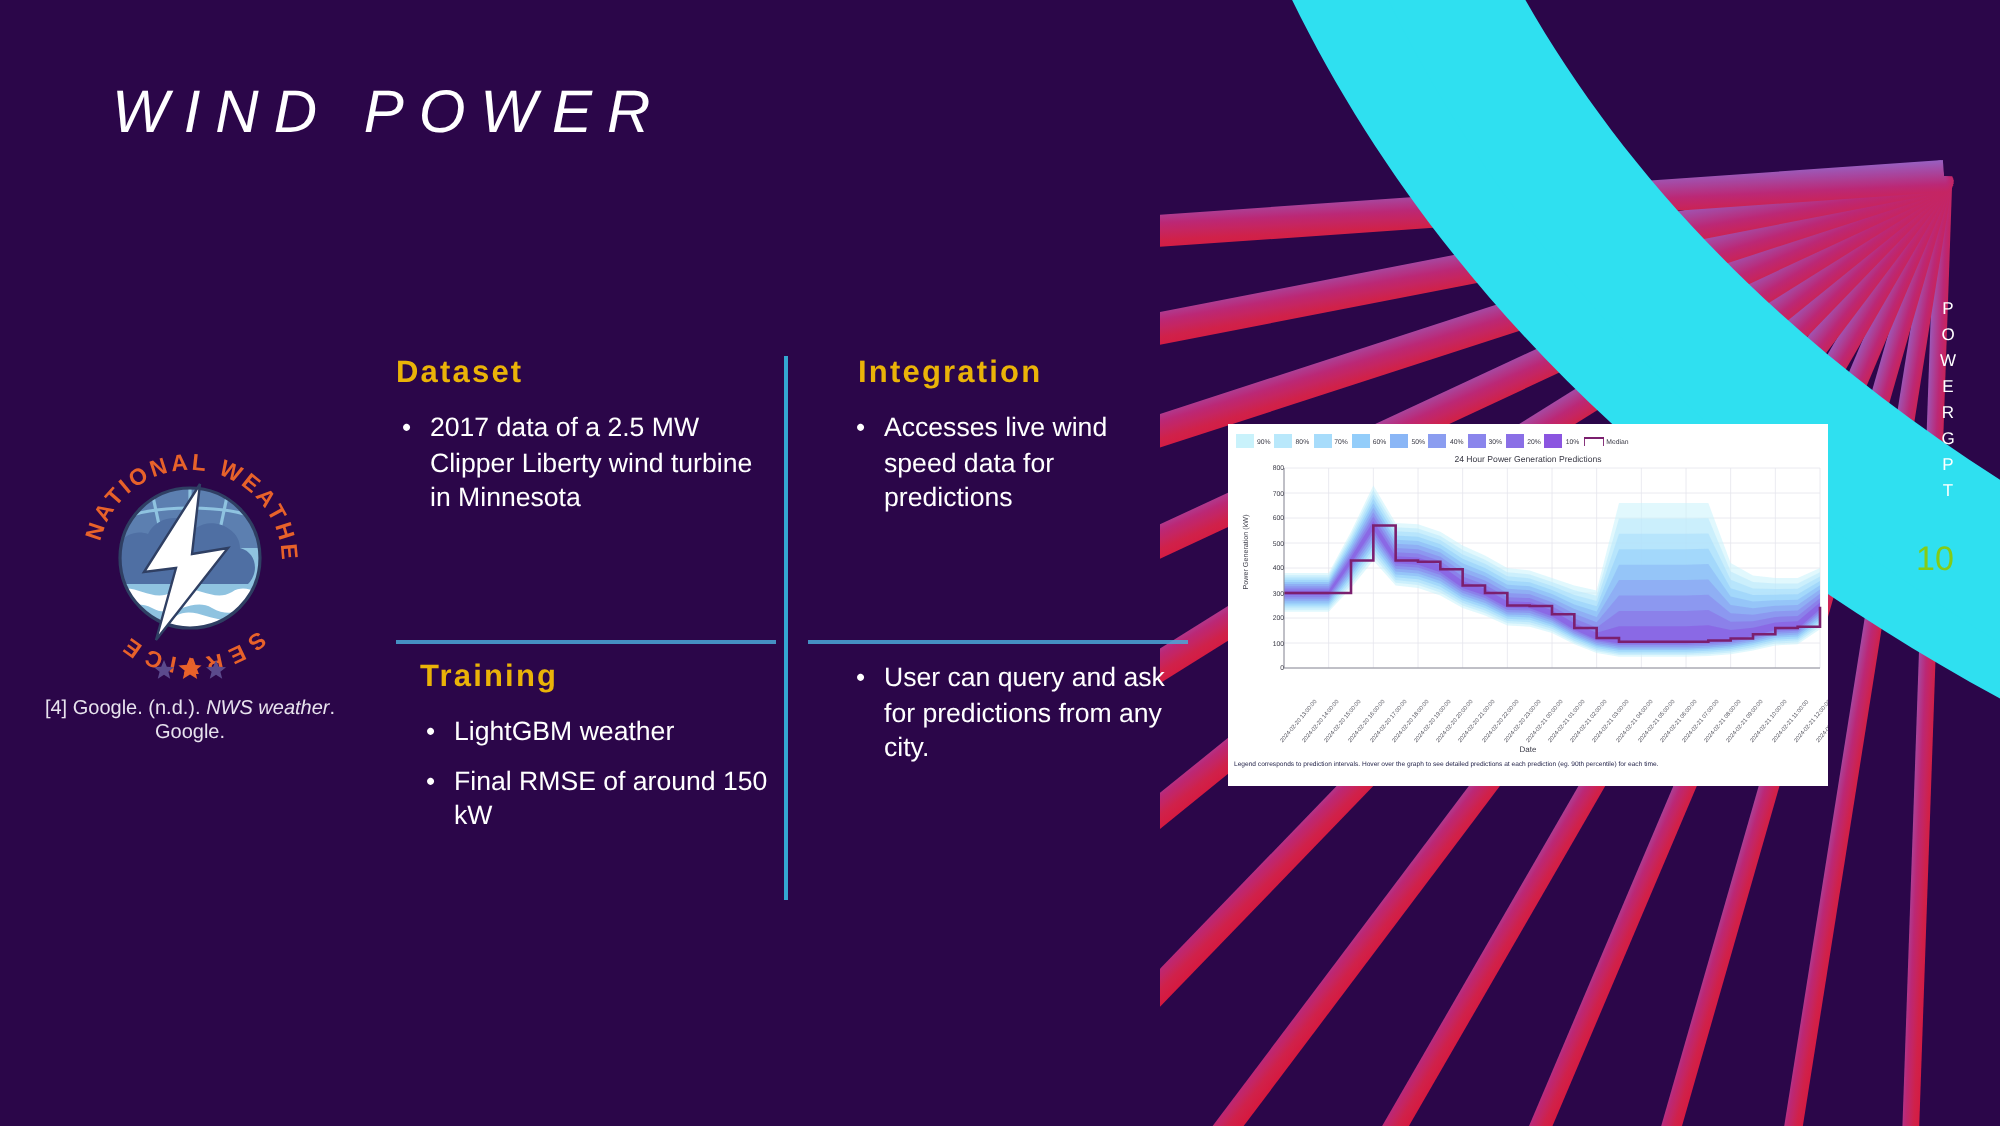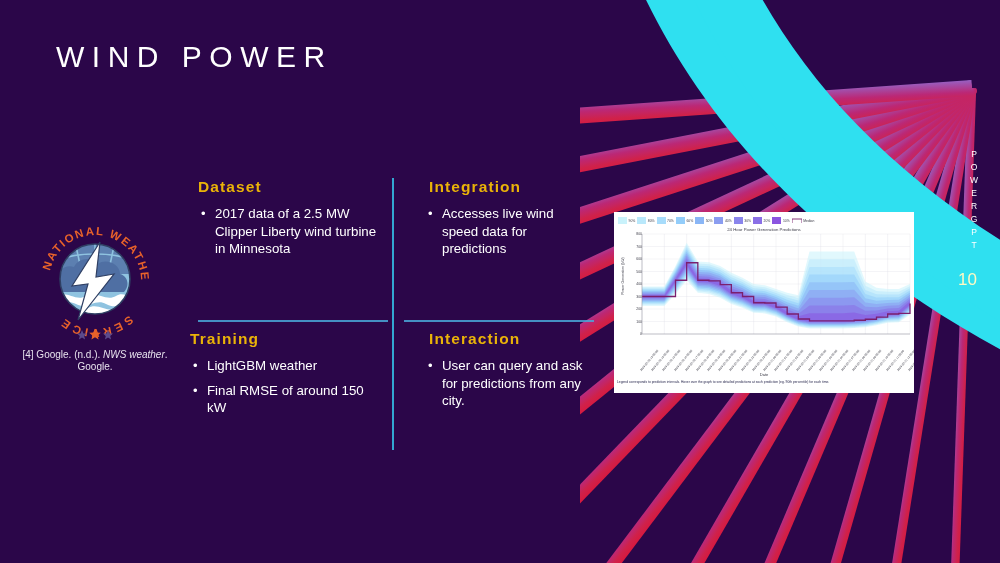--- a/index.html
+++ b/index.html
@@ -37,33 +37,34 @@
     color: #ffffff;
     line-height: 13px;
     font-family: "Liberation Sans", sans-serif;
   }
   #brand-vertical span { display: block; }
 
   #page-number {
     position: absolute;
     left: 958px; top: 270px;
     font-size: 17px;
-    color: #fef9c3;
+    color: #84cc16;
     font-family: "Liberation Sans", sans-serif;
   }
 
   
   #title {
     position: absolute;
     left: 56px; top: 40px;
     font-size: 30px;
     font-weight: 500;
     letter-spacing: 7.5px;
     color: #ffffff;
     font-family: "Liberation Sans", sans-serif;
+    font-style: italic;
   }
 
   
   #logo-block {
     position: absolute;
     left: 14px; top: 222px;
     width: 162px;
     text-align: center;
   }
   #logo-svg { display: block; margin: 0 auto; }
@@ -94,21 +95,21 @@
     width: 190px; height: 1.5px;
     background: #4aa8d8;
     opacity: .85;
   }
   .hline.left  { left: 8px;   top: 142px; }
   .hline.right { left: 214px; top: 142px; }
 
   .quad { position: absolute; width: 186px; }
   .quad.q1 { left: 8px;   top: 0px; }
   .quad.q2 { left: 214px; top: 0px; }
-  .quad.q3 { left: 0;   top: 152px; }
+  .quad.q3 { left: 20px;   top: 152px; }
   .quad.q4 { left: 214px; top: 152px; }
 
   .quad h3 {
     font-size: 15.5px;
     font-weight: bold;
     letter-spacing: 1.1px;
     color: #eab308;
     margin-bottom: 9px;
     font-family: "Liberation Sans", sans-serif;
   }
@@ -394,21 +395,20 @@
           <span>LightGBM weather</span>
         </li>
         <li>
           <span class="bullet">•</span>
           <span>Final RMSE of around 150 kW</span>
         </li>
       </ul>
     </div>
 
     <div class="quad q4">
-      <h3>Interaction</h3>
       <ul>
         <li>
           <span class="bullet">•</span>
           <span>User can query and ask for predictions from any city.</span>
         </li>
       </ul>
     </div>
   </div>
 
   <div id="chart-card">

